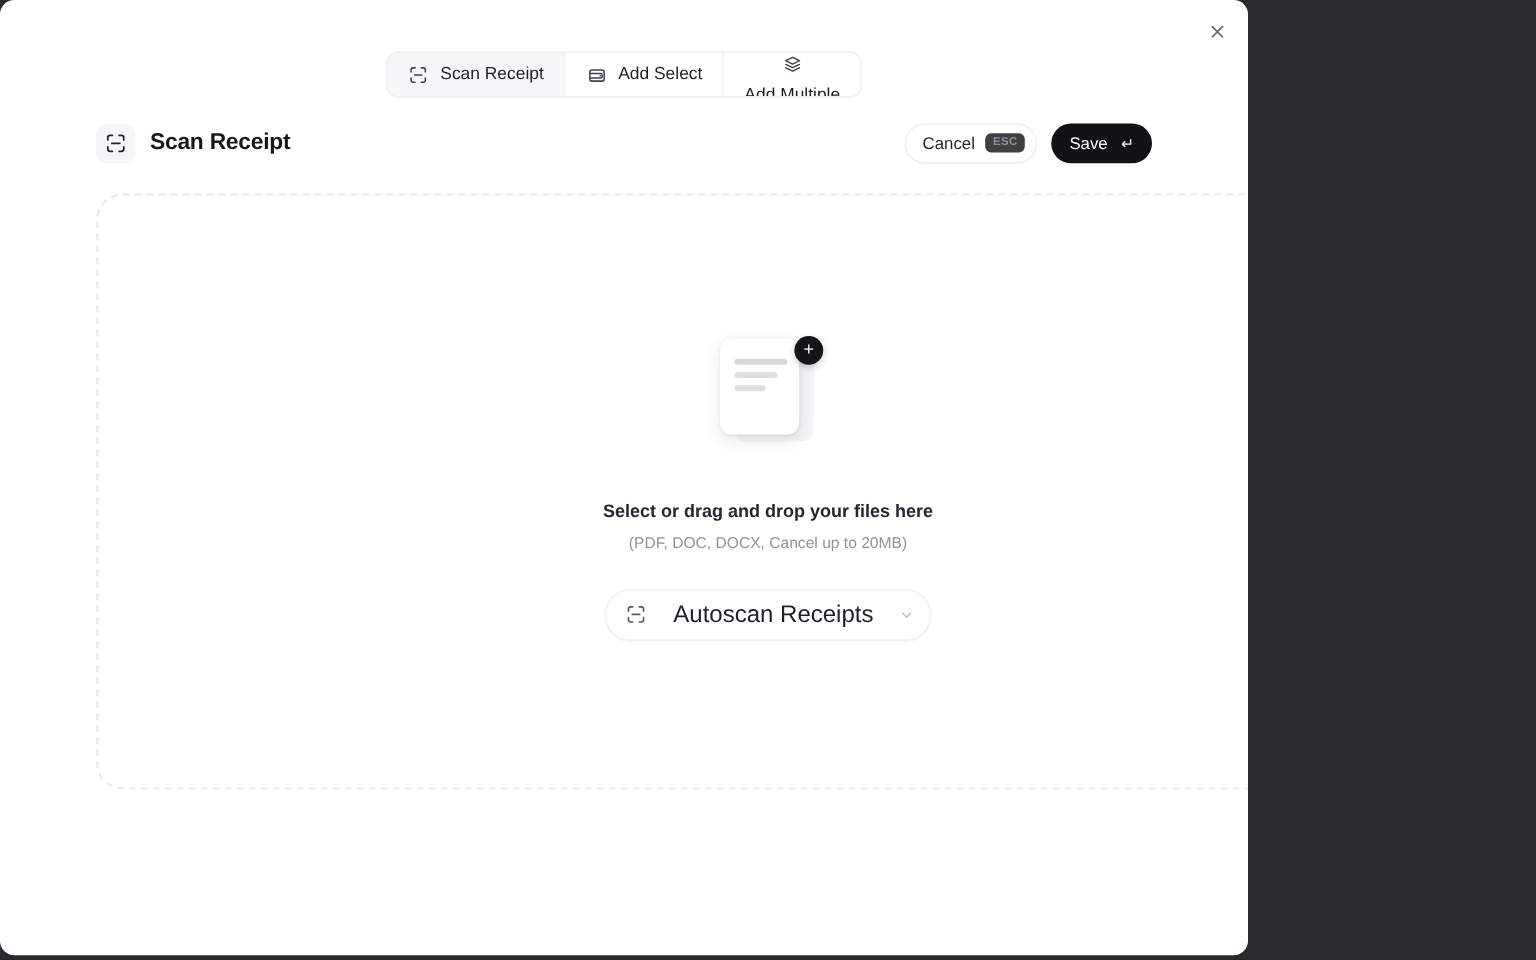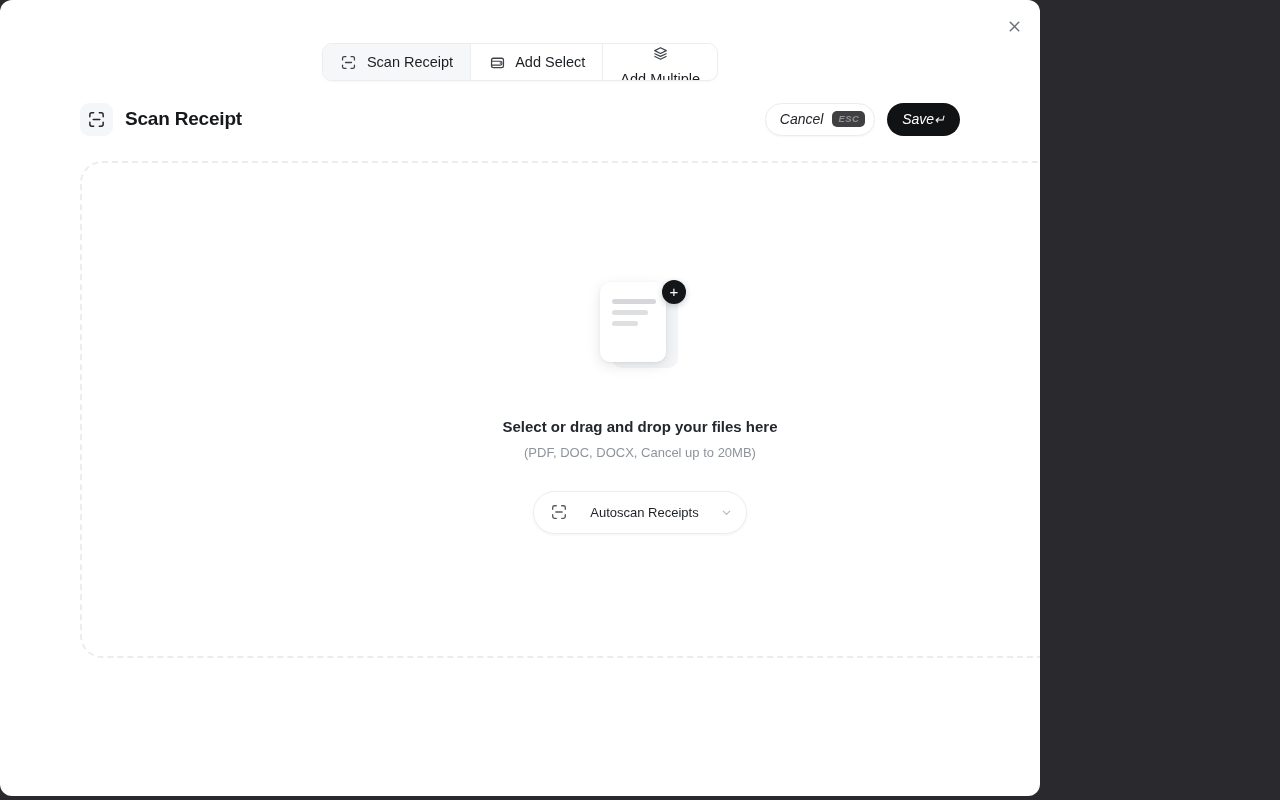--- a/index.html
+++ b/index.html
@@ -121,21 +121,20 @@
     font-size: 19px;
     font-weight: 700;
     color: #16181c;
     letter-spacing: -0.2px;
   }
 
   .head-right {
     display: flex;
     align-items: center;
     gap: 12px;
-    font-style: italic;
   }
 
   .btn-cancel {
     display: flex;
     align-items: center;
     gap: 9px;
     height: 33px;
     padding: 0 9px 0 14px;
     border: 1px solid #ebecee;
     border-radius: 17px;
@@ -153,20 +152,21 @@
     color: #8c9199;
     background: #404040;
     border-radius: 5px;
     padding: 3px 6px;
     line-height: 1;
   }
 
   .btn-save {
     display: flex;
     align-items: center;
+    gap: 11px;
     height: 33px;
     padding: 0 15px;
     border-radius: 17px;
     background: #111214;
     color: #ffffff;
     font-size: 14px;
     cursor: pointer;
     border: none;
   }
   .btn-save .ret { font-size: 13px; line-height: 1; opacity: .95; }
@@ -258,21 +258,21 @@
   .autoscan {
     margin-top: 31px;
     display: flex;
     align-items: center;
     gap: 22px;
     height: 43px;
     padding: 0 14px 0 16px;
     background: #ffffff;
     border: 1px solid #ededee;
     border-radius: 22px;
-    font-size: 13px;
+    font-size: 20px;
     color: #1d2025;
     cursor: pointer;
     box-shadow: 0 1px 3px rgba(16,24,40,0.05);
   }
   .autoscan svg { display: block; }
 </style>
 </head>
 <body>
 
 <div class="window">

